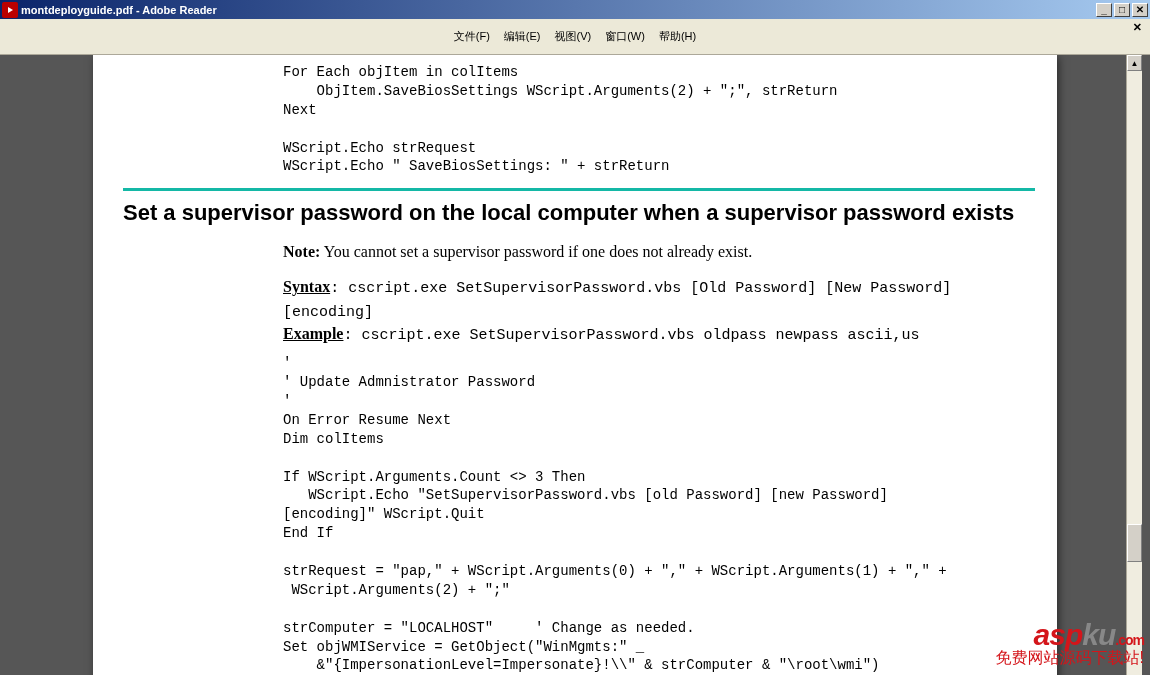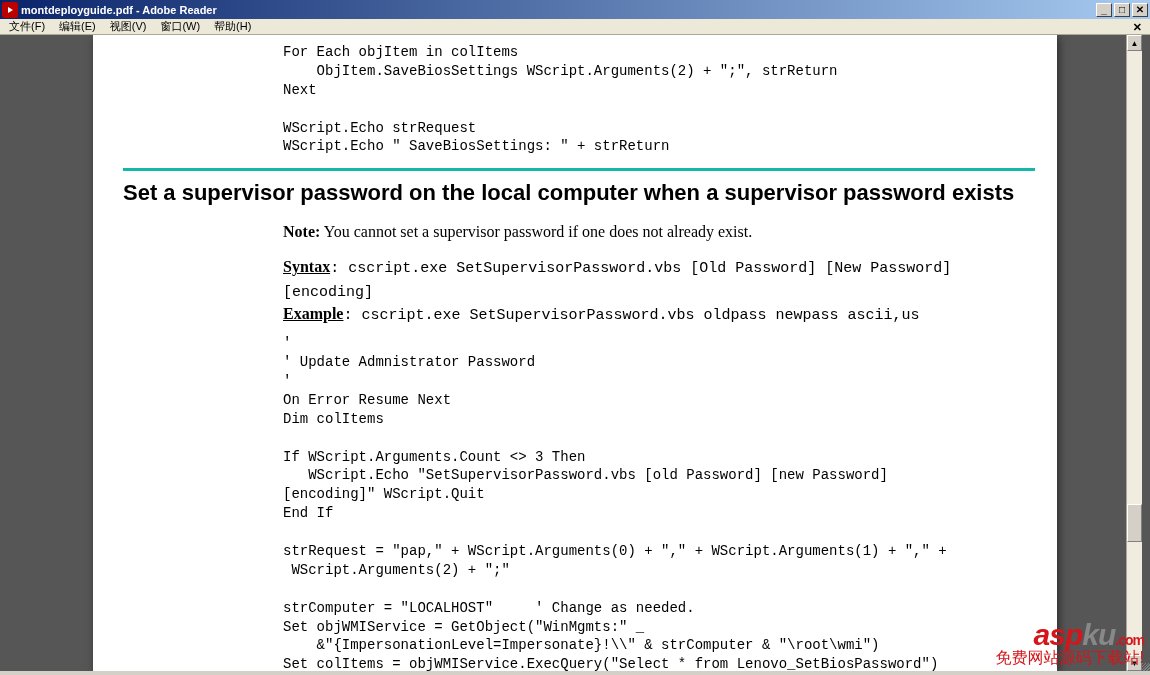--- a/index.html
+++ b/index.html
@@ -49,26 +49,27 @@
       font-family: "Marlett", sans-serif;
       font-size: 10px;
       display: flex;
       align-items: center;
       justify-content: center;
       font-weight: bold;
       color: #000;
     }
     .menubar {
       background: #ece9d8;
-      height: 16px;
+      height: 36px;
       display: flex;
       align-items: center;
       border-bottom: 1px solid #aca899;
       padding: 0 2px;
       position: relative;
+      justify-content: center;
     }
     .menu-item {
       padding: 2px 7px;
       cursor: default;
     }
     .menu-close {
       position: absolute;
       right: 4px;
       top: 2px;
       font-weight: bold;

